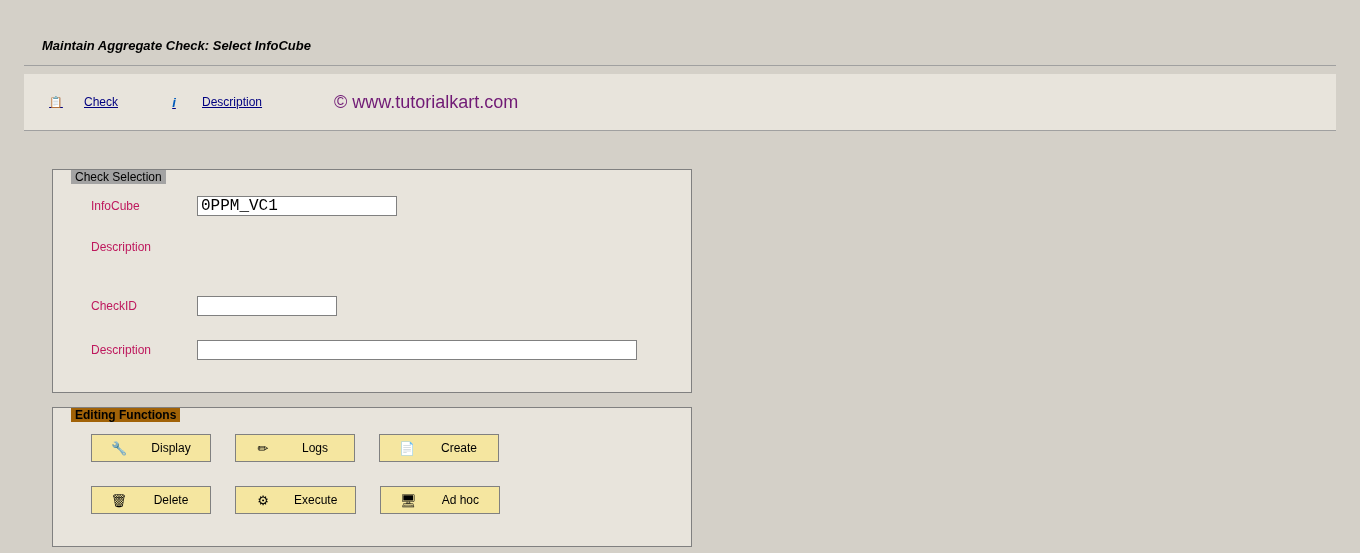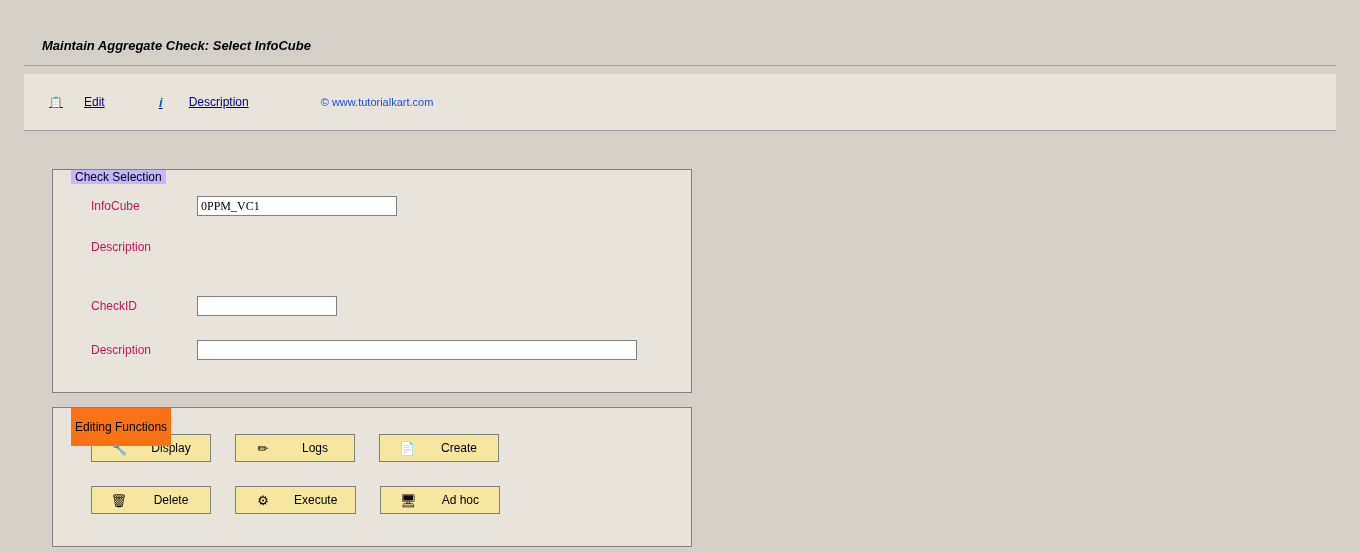--- a/index.html
+++ b/index.html
@@ -40,85 +40,86 @@
     }
     .menu-icon {
       width: 16px;
       height: 16px;
       display: inline-flex;
       align-items: center;
       justify-content: center;
       font-size: 11px;
     }
     .watermark {
-      color: #1d4ed8;
-      font-size: 11px;
+      color: #701a75;
+      font-size: 18px;
       margin-left: 40px;
     }
     .content-area {
       padding: 20px 20px;
     }
     .group-box {
       border: 1px solid #808080;
       background-color: #e8e4dc;
       width: 640px;
       margin-top: 10px;
       padding: 10px 14px 16px 14px;
       position: relative;
     }
     .group-box-title {
       position: absolute;
       top: -8px;
       left: 10px;
-      background-color: #c4b5fd;
+      background-color: #a3a3a3;
       padding: 0 4px;
       font-size: 12px;
       font-weight: normal;
       color: #000;
     }
     .form-row {
       display: flex;
       align-items: center;
       margin-bottom: 5px;
     }
     .form-label {
       width: 90px;
       font-size: 12px;
       color: #be185d;
       flex-shrink: 0;
     }
     .form-input {
       border: 1px solid #808080;
       background-color: #fff;
       padding: 1px 3px;
-      font-size: 12px;
+      font-size: 16px;
       height: 20px;
-      font-family: Liberation Serif, serif;
+      font-family: Liberation Mono, monospace;
     }
     .input-infocube { width: 200px; }
     .input-description { width: 440px; }
     .input-checkid { width: 140px; }
     .input-desc2 { width: 440px; }
     .spacer { height: 10px; }
     .editing-group {
       border: 1px solid #808080;
       background-color: #e8e4dc;
       width: 640px;
       margin-top: 14px;
       padding: 10px 14px 16px 14px;
       position: relative;
     }
     .editing-group-title {
       position: absolute;
       top: -8px;
       left: 10px;
-      background-color: #f97316;
-      padding: 12px 4px;
-      font-size: 12px;
-      color: #000;
+      background-color: #a16207;
+      padding: 0 4px;
+      font-size: 12px;
+      color: #000;
+      font-weight: bold;
     }
     .button-row {
       display: flex;
       align-items: center;
       gap: 8px;
       margin-bottom: 8px;
     }
     .action-btn {
       display: flex;
       align-items: center;
@@ -145,21 +146,21 @@
 </head>
 <body>
 
 <div class="title-bar">
   <h1>Maintain Aggregate Check: Select InfoCube</h1>
 </div>
 
 <div class="menu-bar">
   <div class="menu-item">
     <span class="menu-icon">📋</span>
-    <span>Edit</span>
+    <span>Check</span>
   </div>
   <div class="menu-item">
     <span class="menu-icon" style="color:#005bbb;font-weight:bold;font-style:italic;font-size:13px;">i</span>
     <span>Description</span>
   </div>
   <span class="watermark">© www.tutorialkart.com</span>
 </div>
 
 <div class="content-area">
 

